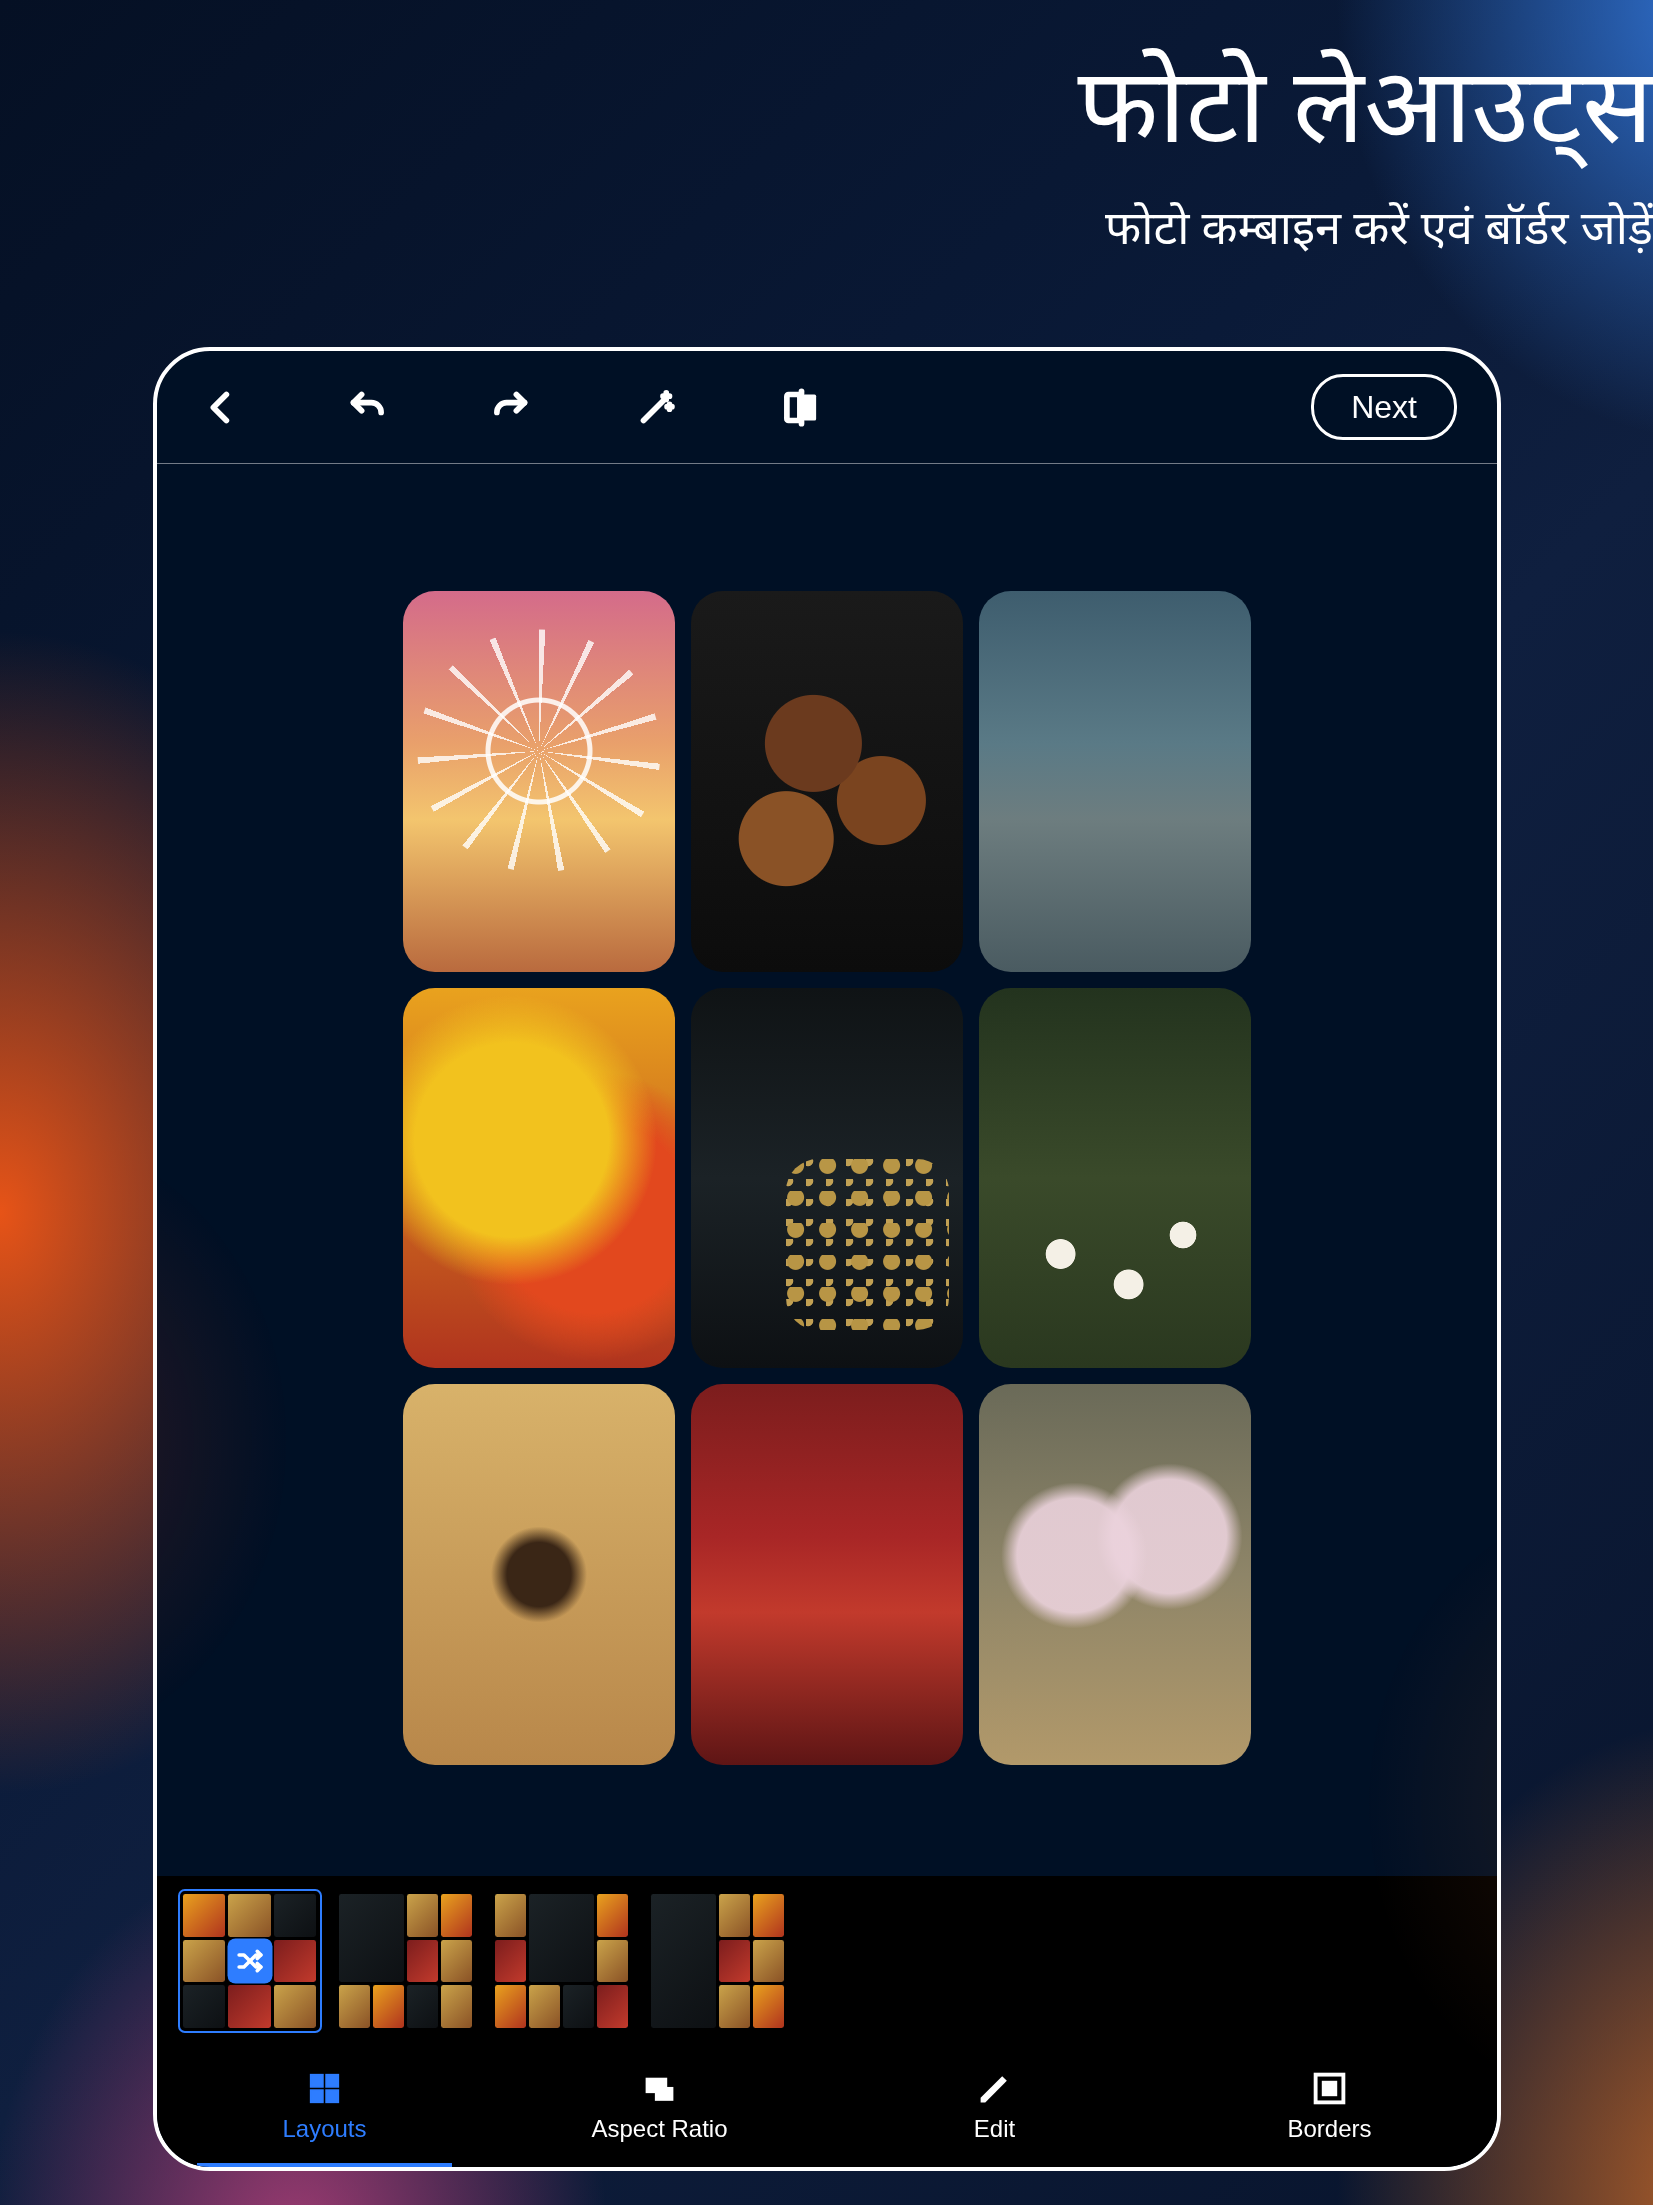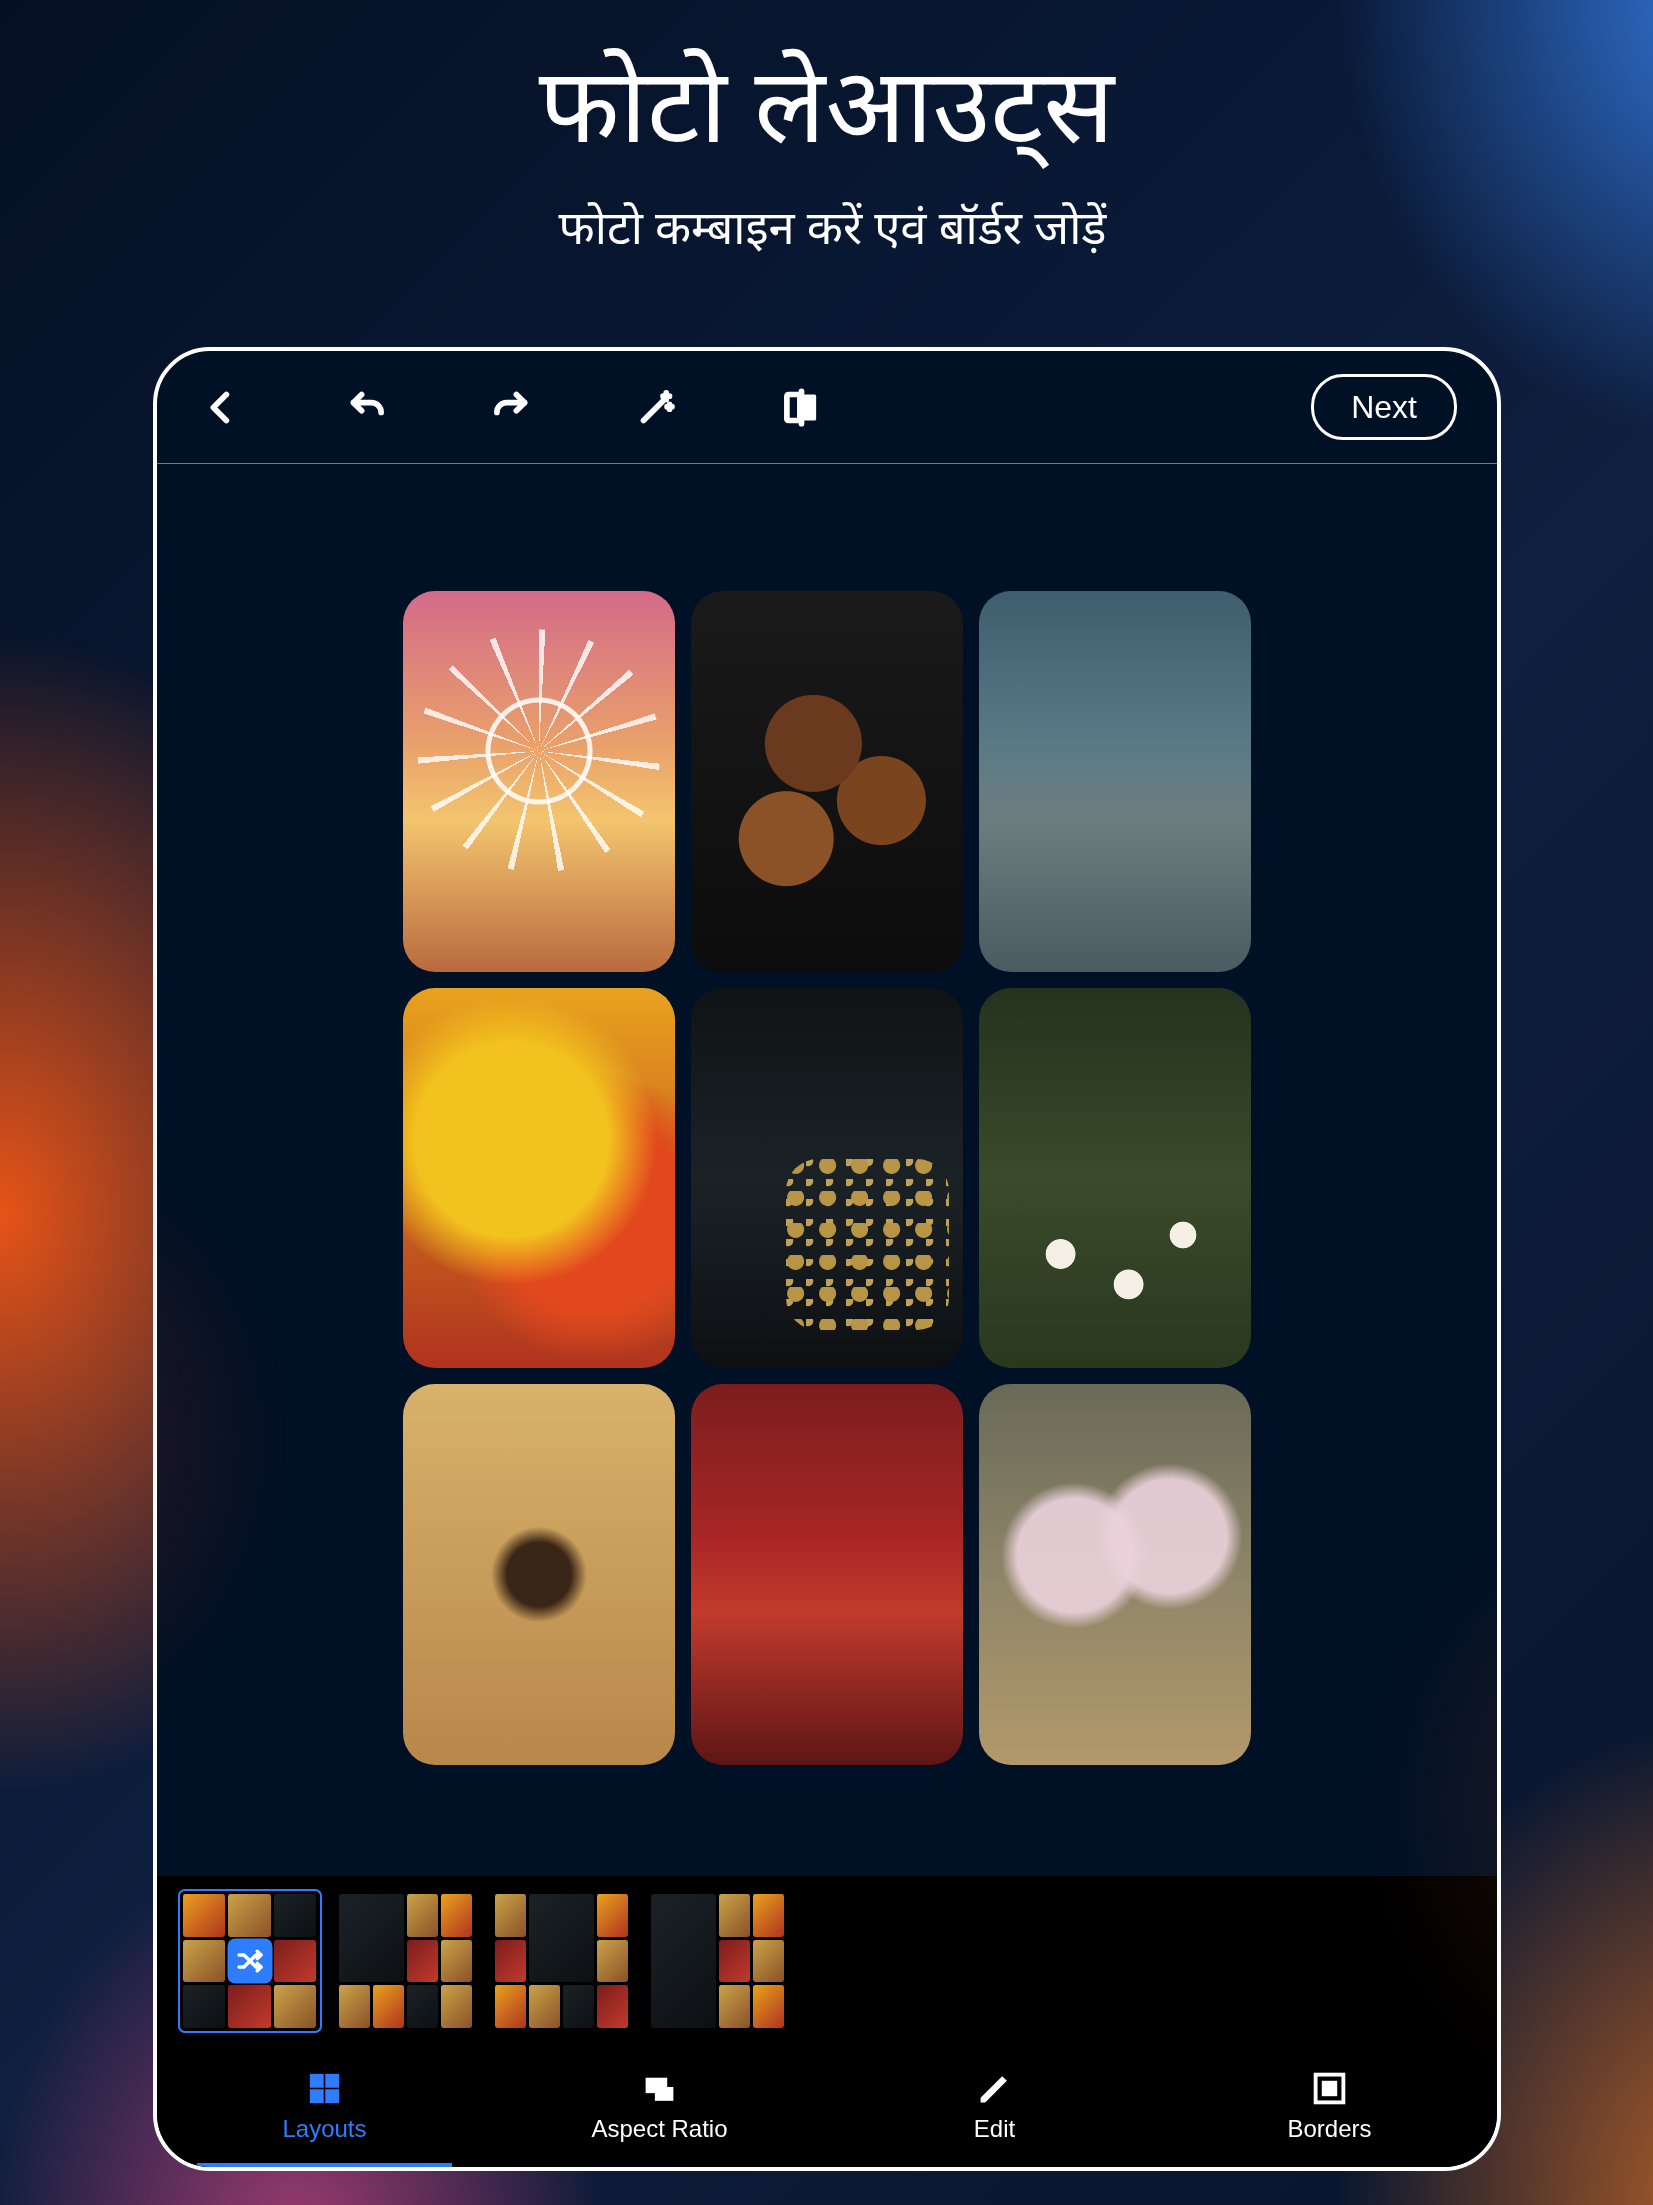--- a/index.html
+++ b/index.html
@@ -12,27 +12,27 @@
     position: absolute; inset: 0;
     background:
       radial-gradient(ellipse 726px 969px at 0% 55%, rgba(255,90,20,0.9) 0%, rgba(255,90,20,0) 60%),
       radial-gradient(ellipse 726px 807px at 105% 0%, rgba(60,140,255,0.8) 0%, rgba(60,140,255,0) 55%),
       radial-gradient(ellipse 726px 888px at 105% 100%, rgba(255,130,40,0.7) 0%, rgba(255,130,40,0) 55%),
       radial-gradient(ellipse 565px 726px at 18% 102%, rgba(255,80,150,0.6) 0%, rgba(255,80,150,0) 55%),
       linear-gradient(135deg, #051024 0%, #0a1a38 40%, #0f1f3f 55%, #08142c 100%);
   }
   .page-title {
     position: absolute; top: 48px; left: 0; right: 0;
-    text-align: center; color: #fff;
+    text-align: right; color: #fff;
     font-size: 105px; font-weight: 400;
     font-family: "Devanagari Sangam MN", "Noto Sans Devanagari", "Mangal", serif;
   }
   .page-subtitle {
     position: absolute; top: 202px; left: 0; right: 0;
-    text-align: center; color: #fff;
+    text-align: right; color: #fff;
     font-size: 47px; font-weight: 400;
     font-family: "Devanagari Sangam MN", "Noto Sans Devanagari", "Mangal", serif;
     padding-left: 12px;
   }
   .device {
     position: absolute;
     top: 347px; left: 153px;
     width: 1348px; height: 1824px;
     border: 4px solid #fff;
     border-radius: 57px;

